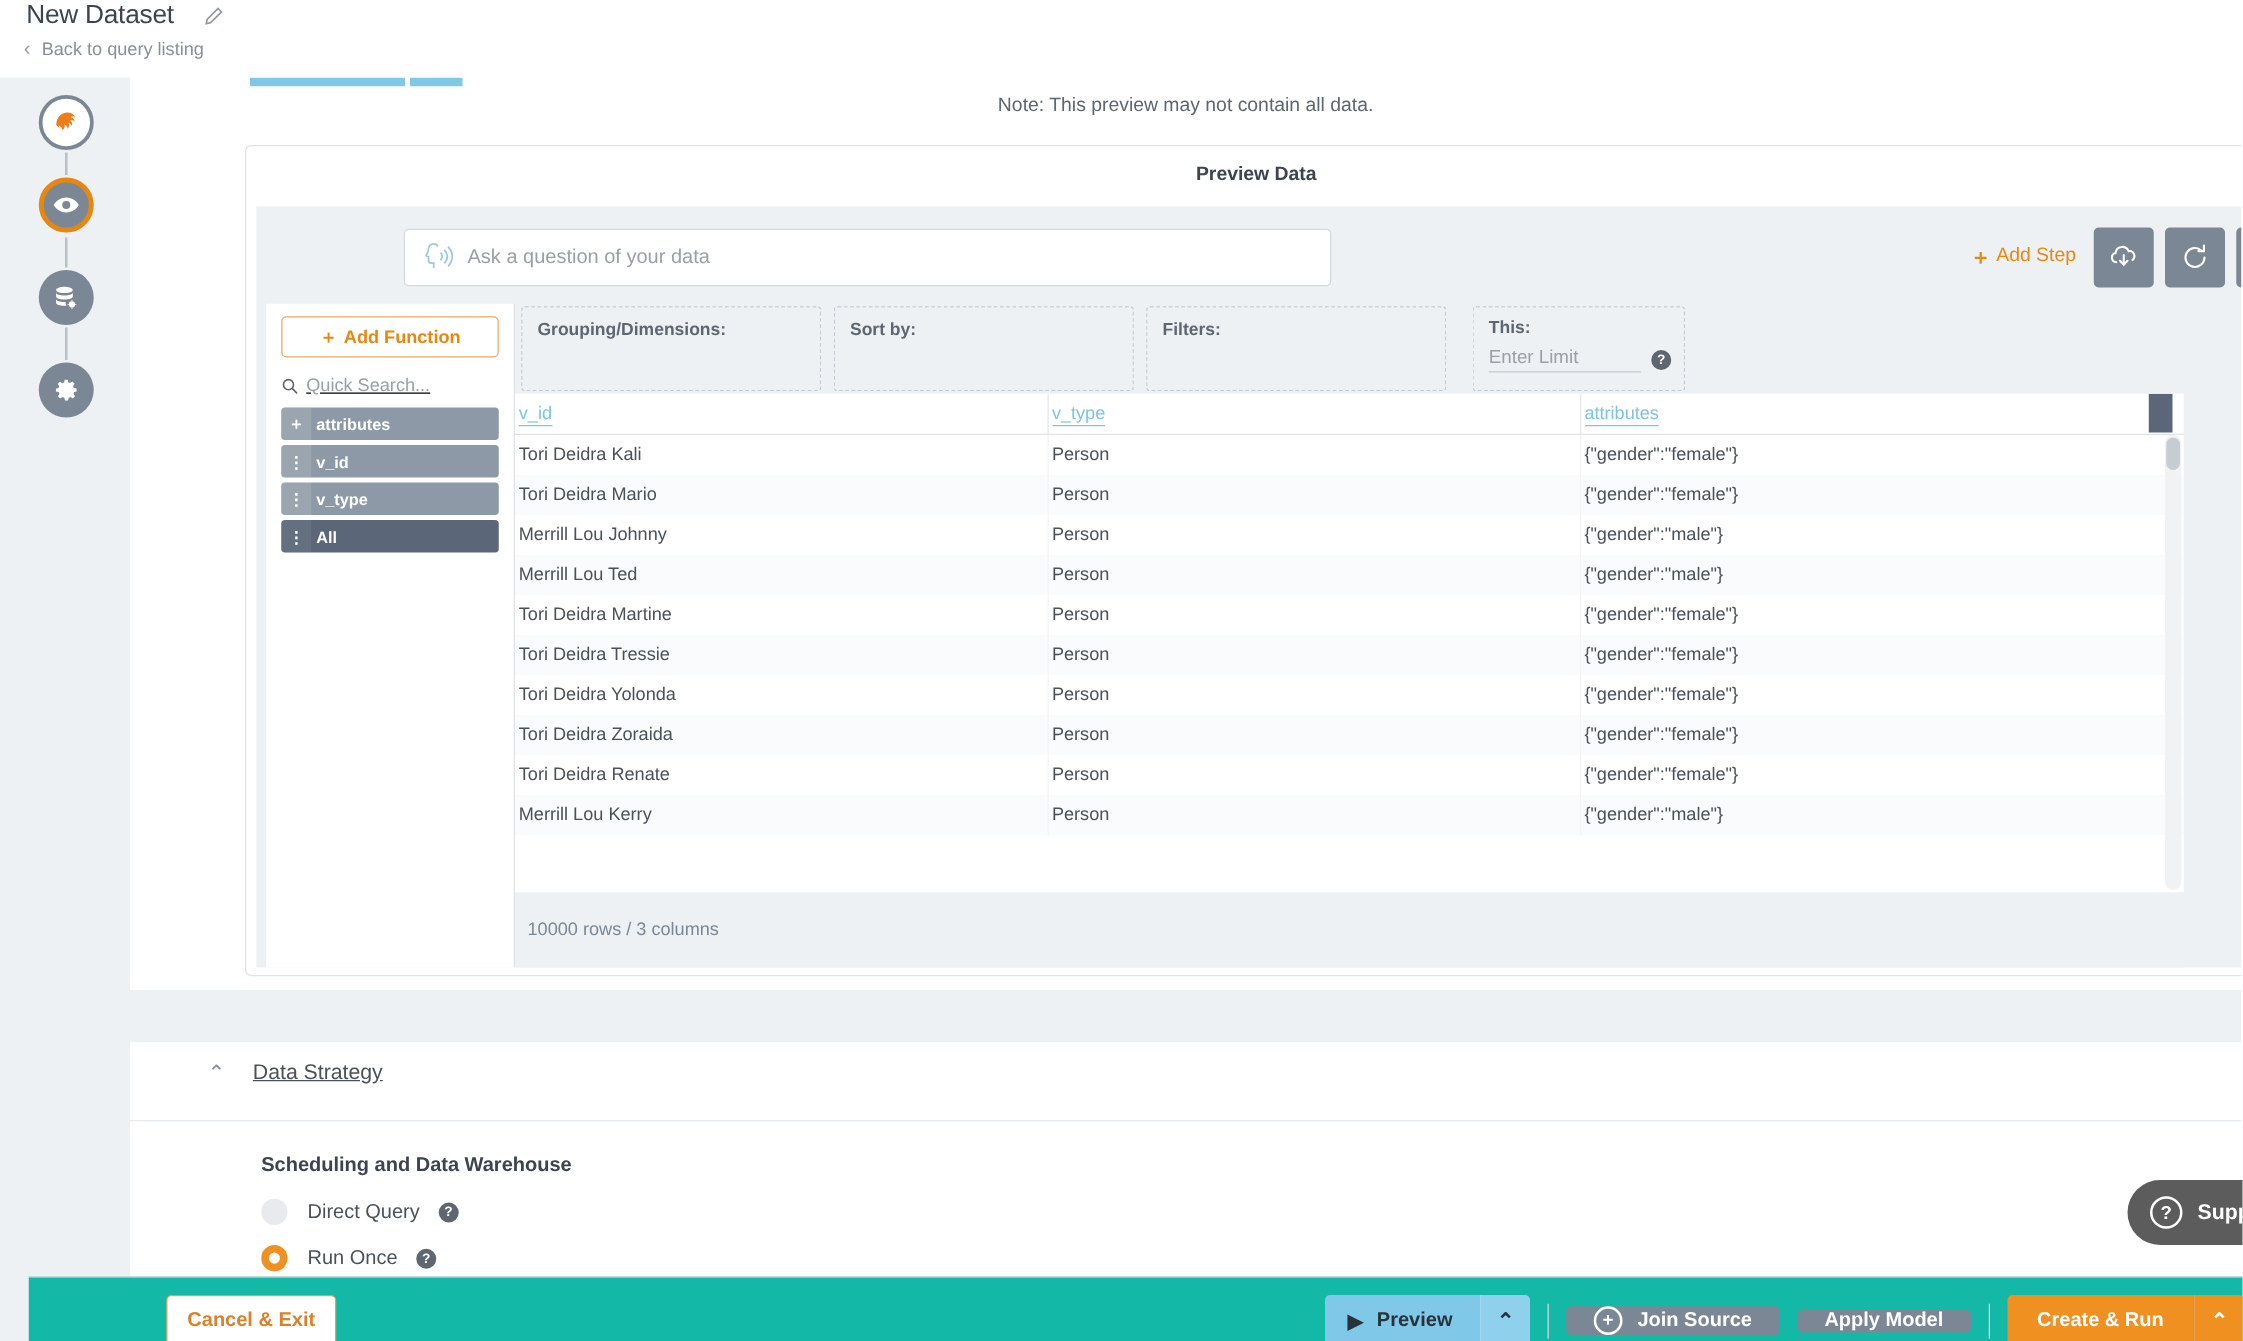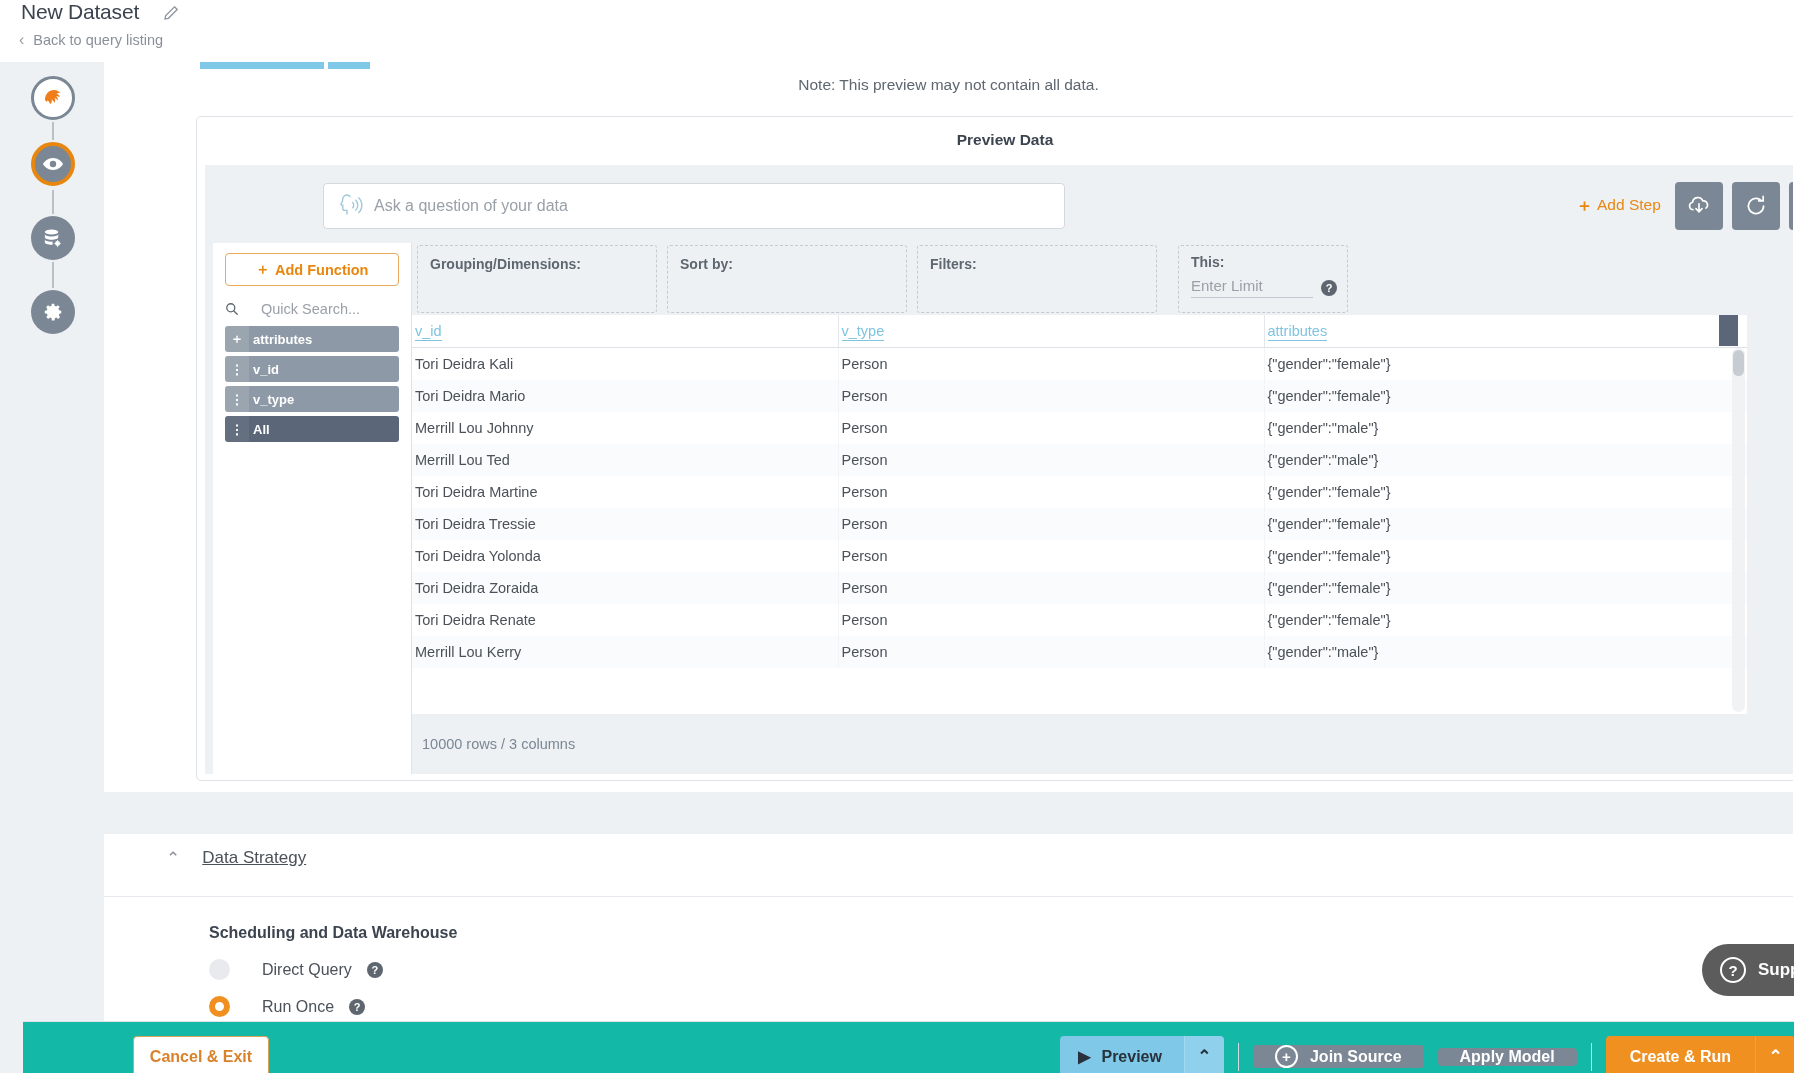--- a/index.html
+++ b/index.html
@@ -173,22 +173,22 @@
   .add-fn-btn {
     width: 100%; height: 33px;
     border: 1px solid #e8a95c; border-radius: 4px; background: #ffffff;
     color: #e8870f; font-size: 14.5px; font-weight: bold;
     font-family: "Liberation Sans", sans-serif;
     display: flex; align-items: center; justify-content: center; gap: 5px;
     cursor: pointer;
   }
   .quick-search {
     margin-top: 10px; height: 26px;
-    display: flex; align-items: center; gap: 22px;
-    border-bottom: 0px; cursor: text;
+    display: flex; align-items: center; gap: 6px;
+    border-bottom: 0px; cursor: text; text-decoration: underline;
   }
   .qs-text { font-size: 14.5px; color: #9aa0a8; }
   .chip {
     height: 26px; margin-top: 4px; border-radius: 3px;
     display: flex; align-items: center;
     font-size: 13px; font-weight: bold; color: #ffffff;
     cursor: pointer; overflow: hidden;
   }
   .chip-handle {
     width: 24px; height: 100%;
@@ -264,21 +264,21 @@
   .strategy-divider {
     position: absolute; left: 0; top: 62px; width: 1689px; height: 1px;
     background: #e6e9ed;
   }
   .sched-title {
     position: absolute; left: 105px; top: 90px;
     font-size: 16px; font-weight: bold; color: #3c4450;
   }
   .radio-row {
     position: absolute; left: 105px;
-    display: flex; align-items: center; gap: 32px; cursor: pointer;
+    display: flex; align-items: center; gap: 16px; cursor: pointer;
   }
   .rr1 { top: 125px; }
   .rr2 { top: 162px; }
   .rr3 { top: 199px; }
   .radio {
     width: 21px; height: 21px; border-radius: 50%;
     background: #e8eaed; flex: none;
   }
   .radio.on {
     background: #ffffff; border: 6px solid #f09020;

